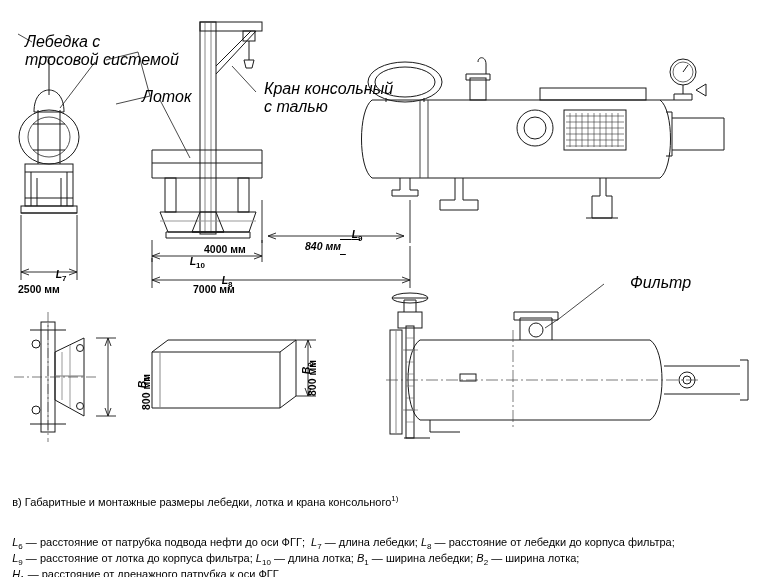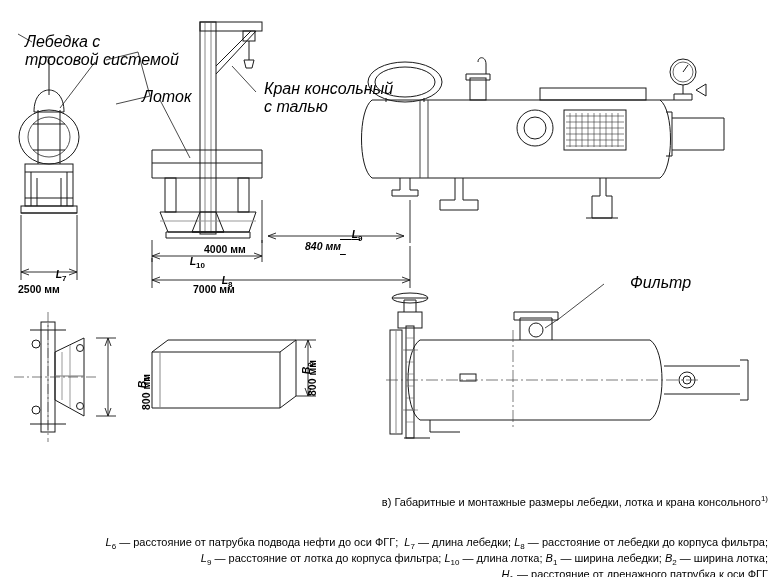--- a/index.html
+++ b/index.html
@@ -43,24 +43,23 @@
     position: absolute;
     font-size: 10.5px;
     font-weight: bold;
     white-space: pre;
     transform-origin: 0 0;
   }
   .legend {
     position: absolute;
     left: 0;
     width: 740px;
-    text-align: right;
+    text-align: left;
     font-size: 11px;
     white-space: pre;
-    padding-left: 28px;
   }
   .sub { font-size: 8px; vertical-align: sub; }
   .sup { font-size: 8px; vertical-align: super; }
   .ital { font-style: italic; }
 </style>
 </head>
 <body>
 
 <div id="root">
 

